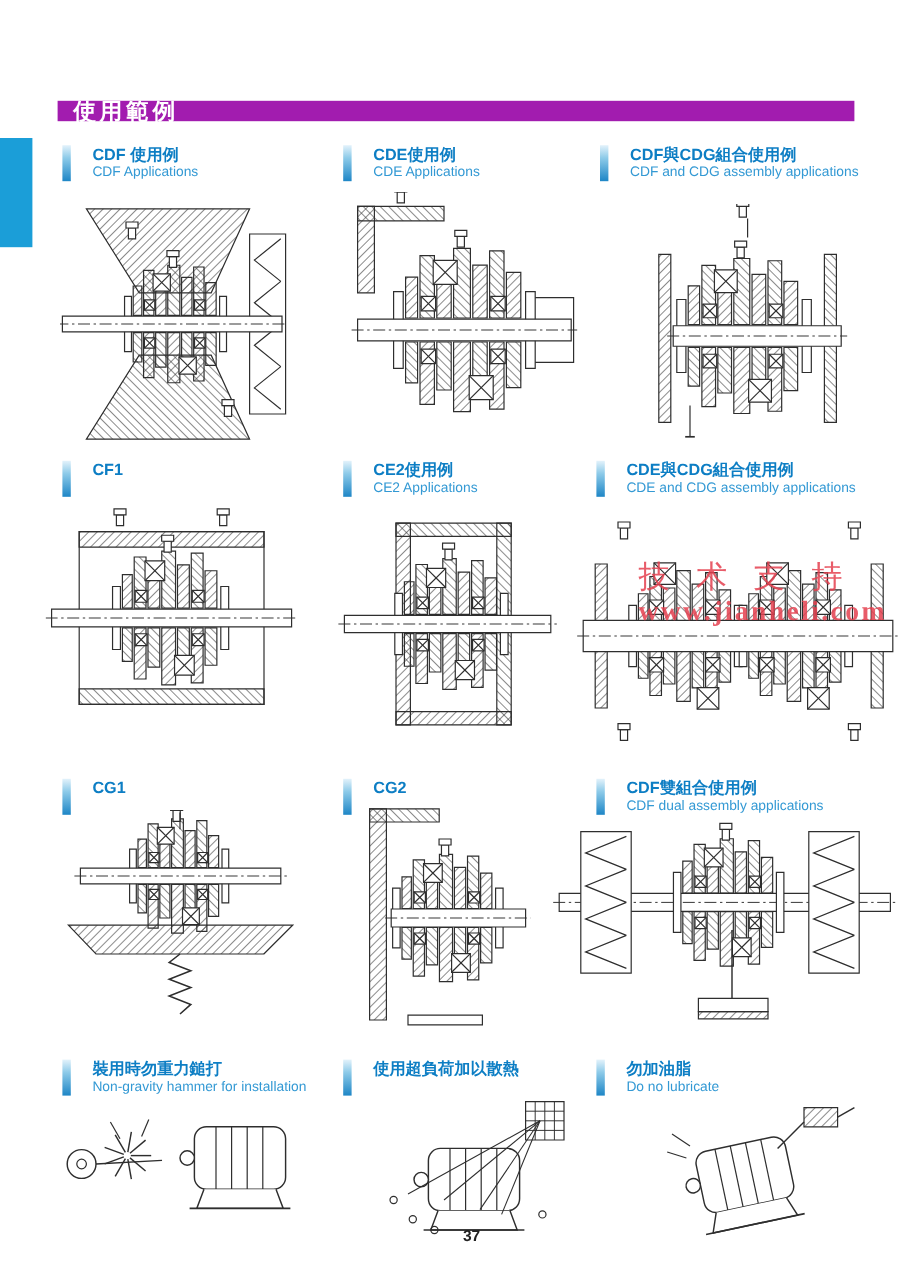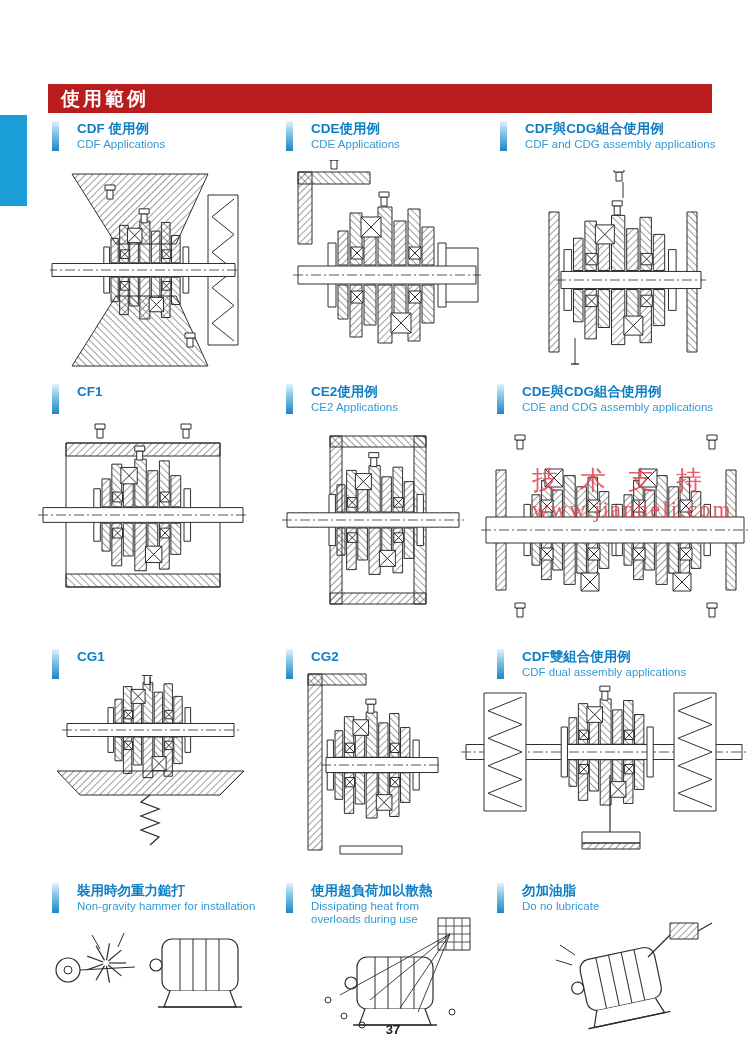--- a/index.html
+++ b/index.html
@@ -2,39 +2,39 @@
 <html><head>
 <meta charset="utf-8">
 <style>
   html,body{margin:0;padding:0;background:#e8e8e8;}
   #page{position:relative;width:750px;height:1060px;margin:0 auto;background:#ffffff;
         font-family:"Liberation Sans", sans-serif;overflow:hidden;}
   
   #main-title{position:absolute;left:46px;top:36px;font-size:36px;font-weight:700;
         letter-spacing:2px;color:#ffffff;-webkit-text-stroke:1.6px #1a1a1a;
         text-shadow:0 0 1px #1a1a1a;}
-  #banner{position:absolute;left:48px;top:84px;width:664px;height:29px;background:#b91c1c;
+  #banner{position:absolute;left:48px;top:84px;width:664px;height:17px;background:#a21caf;
         display:flex;align-items:center;}
   #banner .txt{color:#ffffff;font-size:19px;font-weight:700;letter-spacing:3px;padding-left:13px;}
   #side-tab{position:absolute;left:0;top:115px;width:27px;height:91px;background:#1b9ed8;}
   
   .hdr{position:absolute;display:flex;align-items:flex-start;gap:18px;}
   .bar{width:7px;height:30px;flex:0 0 7px;
        background:linear-gradient(180deg,#e3f2fb 0%,#8ecbe9 35%,#1e86c6 100%);}
   .hdr .zh{font-size:13.5px;font-weight:700;color:#0d7ec4;line-height:15px;white-space:nowrap;}
   .hdr .en{font-size:11.5px;color:#3399d4;line-height:13px;margin-top:2px;max-width:200px;}
   
   svg.draw{position:absolute;}
   svg.draw *{vector-effect:non-scaling-stroke;}
   
   #watermark{position:absolute;left:532px;top:466px;width:218px;color:#e5404f;opacity:.85;
      font-family:"Liberation Serif", serif;pointer-events:none;z-index:5;}
   #watermark .w1{font-size:26px;letter-spacing:22px;line-height:30px;}
   #watermark .w2,#watermark .w3{font-size:23px;line-height:27px;letter-spacing:1px;}
-  #watermark .w4{font-size:23px;line-height:27px;letter-spacing:2px;}
+  #watermark .w4{font-size:23px;line-height:27px;letter-spacing:2px;font-weight:bold;}
   
   #page-number{position:absolute;left:0;right:0;top:1022px;text-align:center;
      font-size:13px;font-weight:700;color:#222;padding-left:36px;}
 </style>
 </head>
 <body>
 
 <svg width="0" height="0" style="position:absolute" aria-hidden="true">
   <defs>
     <pattern id="htA" width="5" height="5" patternUnits="userSpaceOnUse" patternTransform="rotate(45)">
@@ -123,21 +123,20 @@
     <span class="bar"></span>
     <div>
         <div class="zh">裝用時勿重力鎚打</div>
          <div class="en">Non-gravity hammer for installation</div>
       </div>
   </div>
   <div class="hdr" style="left:286px;top:883px">
     <span class="bar"></span>
     <div style="max-width:150px">
         <div class="zh">使用超負荷加以散熱</div>
-         <div class="en">Dissipating heat from overloads during use</div>
       </div>
   </div>
   <div class="hdr" style="left:497px;top:883px">
     <span class="bar"></span>
     <div>
         <div class="zh">勿加油脂</div>
          <div class="en">Do no lubricate</div>
       </div>
   </div>
 

